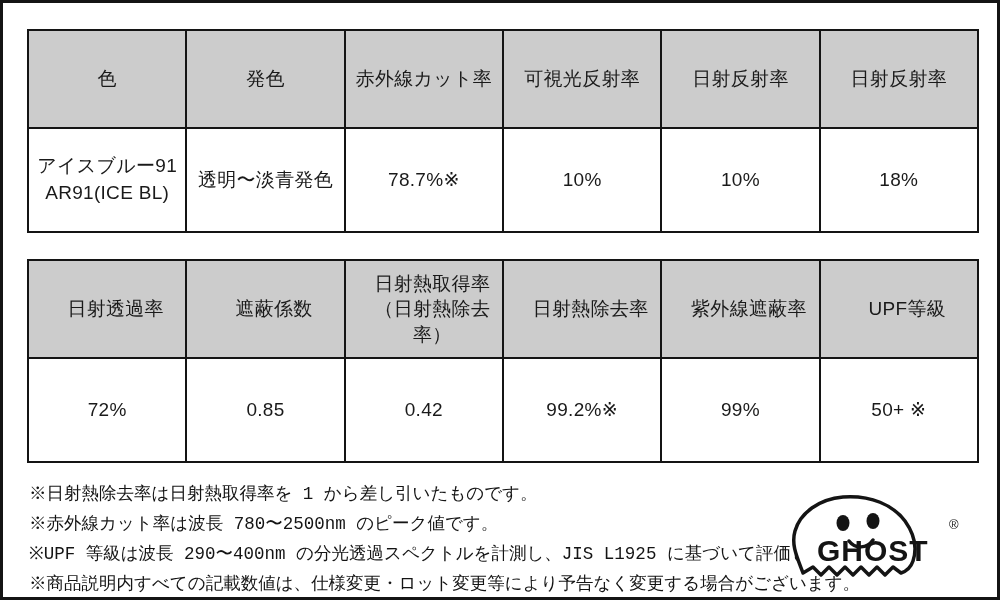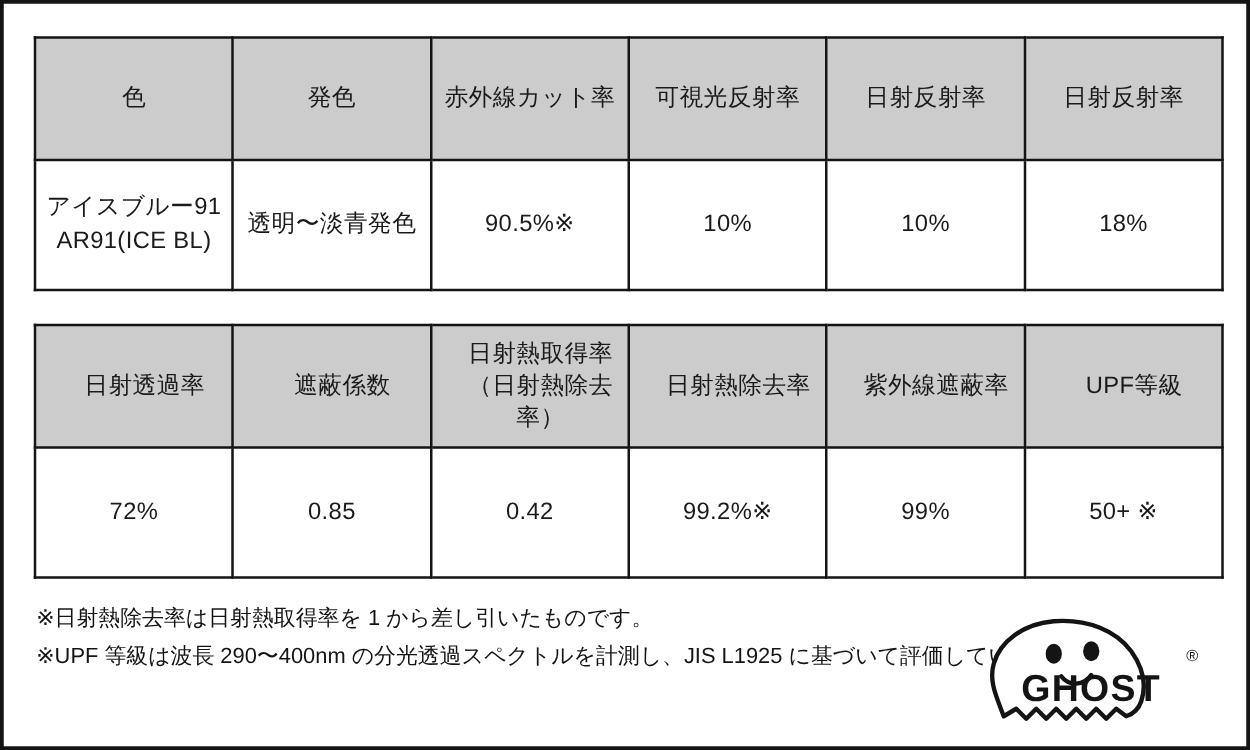--- a/index.html
+++ b/index.html
@@ -71,20 +71,21 @@
   }
   .notes {
     margin-top: 16px;
     padding-left: 2px;
     font-size: 17.5px;
     line-height: 1.72;
     color: #141414;
   }
   .notes div {
     white-space: nowrap;
+    font-family: Liberation Mono, monospace;
   }
   .logo {
     position: absolute;
     right: 26px;
     bottom: 14px;
     width: 190px;
     height: 96px;
   }
   .logo svg { display: block; }
 </style>
@@ -103,21 +104,21 @@
           <td class="colname">可視光反射率</td>
           <td class="colname">日射反射率</td>
           <td class="colname">日射反射率</td>
         </tr>
       </thead>
       <tbody>
         <tr>
           <td class="colname">アイスブルー91
 AR91(ICE BL)</td>
           <td class="colname">透明〜淡青発色</td>
-          <td>90.5%※</td>
+          <td>78.7%※</td>
           <td>10%</td>
           <td>10%</td>
           <td>18%</td>
         </tr>
       </tbody>
     </table>
 
     <div class="gap"></div>
 
     <table class="spec t2">
@@ -139,21 +140,23 @@
           <td>0.42</td>
           <td>99.2%※</td>
           <td>99%</td>
           <td>50+ ※</td>
         </tr>
       </tbody>
     </table>
 
     <div class="notes">
       <div>※日射熱除去率は日射熱取得率を 1 から差し引いたものです。</div>
+      <div>※赤外線カット率は波長 780〜2500nm のピーク値です。</div>
       <div>※UPF 等級は波長 290〜400nm の分光透過スペクトルを計測し、JIS L1925 に基づいて評価しています。</div>
+      <div>※商品説明内すべての記載数値は、仕様変更・ロット変更等により予告なく変更する場合がございます。</div>
     </div>
 
   </div>
 
   <div class="logo">
     <svg width="190" height="96" viewBox="0 0 190 96" xmlns="http://www.w3.org/2000/svg">
       <path d="M22 86 C16 70 10 58 14 44 C19 26 38 12 62 10 C90 8 112 18 124 34 C134 48 136 62 132 74 C130 80 126 84 120 86 L112 80 L104 88 L96 80 L88 88 L80 80 L72 88 L64 80 L56 88 L48 80 L40 88 L32 80 Z" fill="#ffffff" stroke="#141414" stroke-width="3.5" stroke-linejoin="round" stroke-linecap="round"></path>
       <ellipse cx="62" cy="36" rx="6.5" ry="8" fill="#141414"></ellipse>
       <ellipse cx="92" cy="34" rx="6.5" ry="8" fill="#141414"></ellipse>
       <path d="M68 54 C74 62 86 62 92 53" fill="none" stroke="#141414" stroke-width="3.5" stroke-linecap="round"></path>

